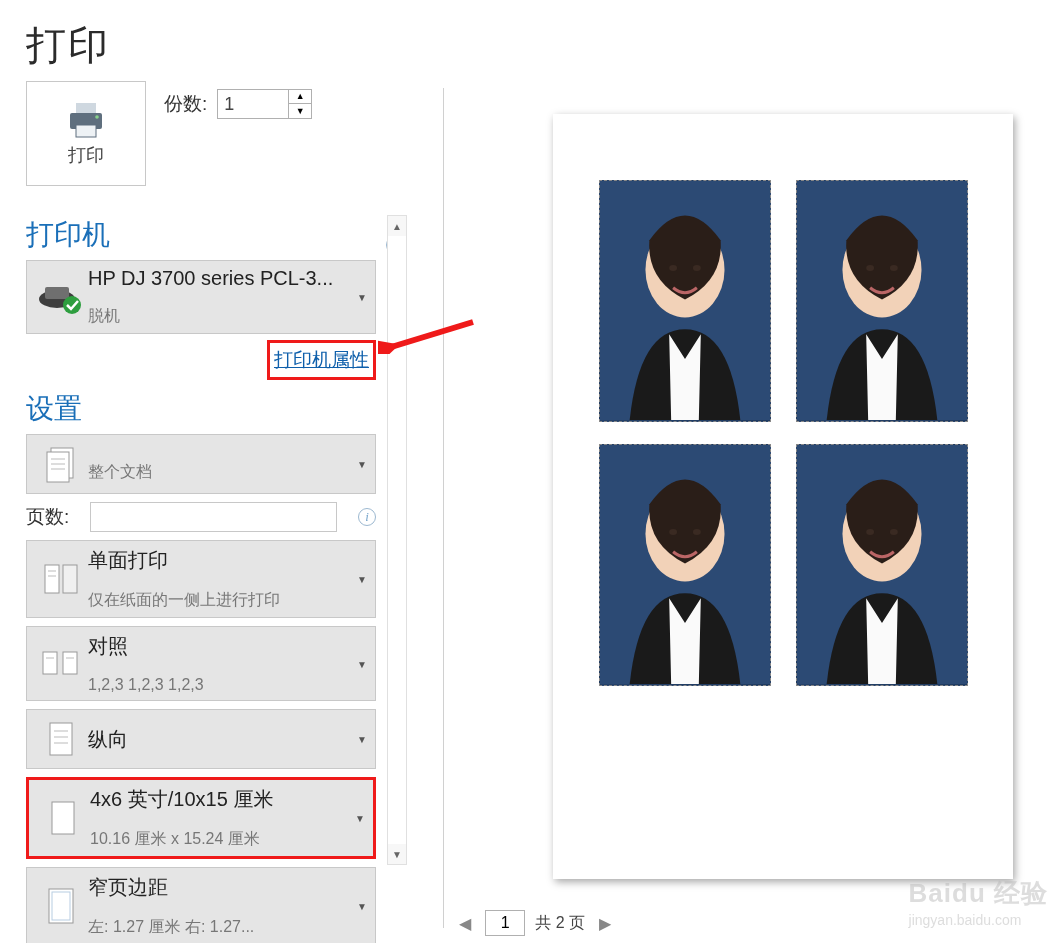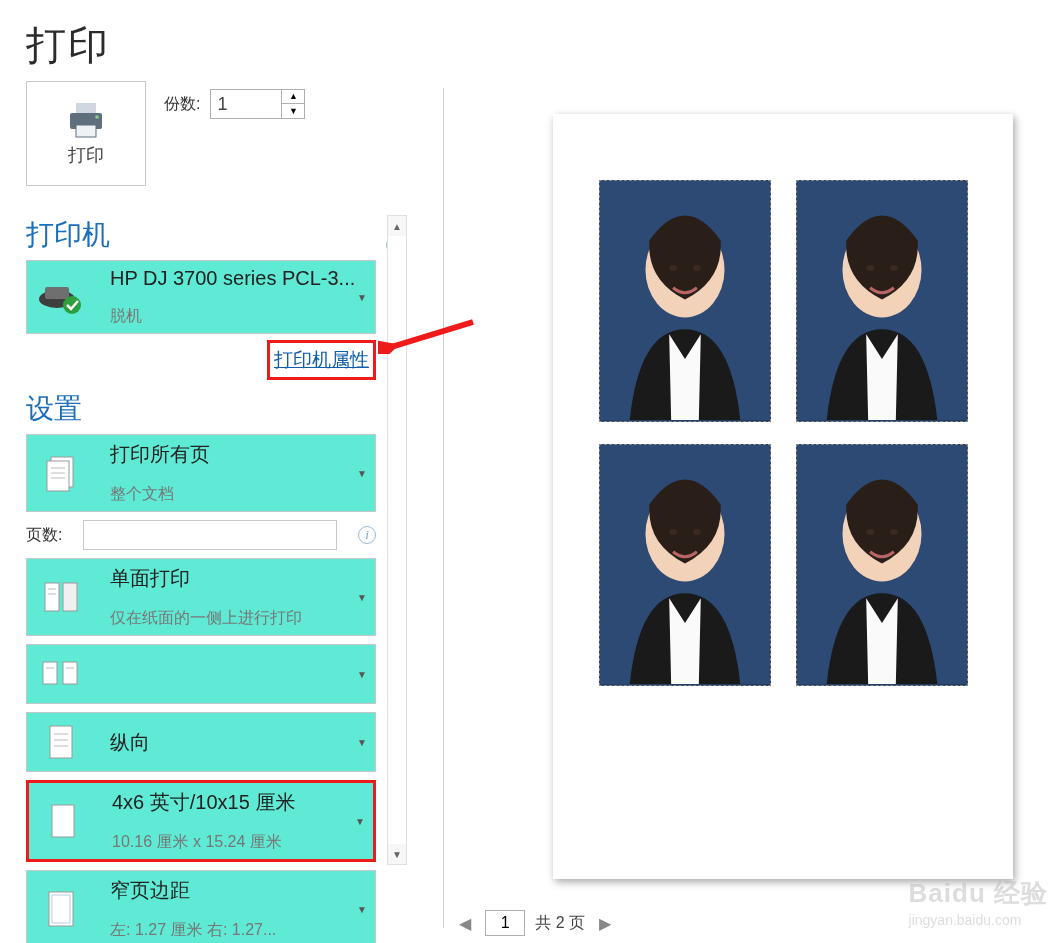--- a/index.html
+++ b/index.html
@@ -28,21 +28,21 @@
   }
   .top-row { display: flex; align-items: flex-start; gap: 18px; }
   .print-btn {
     width: 120px; height: 105px;
     border: 1px solid #c8c8c8;
     display: flex; flex-direction: column; align-items: center; justify-content: center;
     gap: 4px;
     background: #fff;
   }
   .copies-line { display: flex; align-items: center; gap: 10px; margin-top: 8px; }
-  .lbl { font-size: 16px; color: #333; }
+  .lbl { font-size: 19px; color: #333; }
   .spin {
     display: flex;
     border: 1px solid #b0b0b0;
     height: 30px;
   }
   .spin input {
     border: none; outline: none;
     width: 70px; padding: 0 6px;
     font-size: 18px;
     color: #444;
@@ -68,24 +68,24 @@
     margin: 0;
   }
   .info-icon {
     width: 18px; height: 18px; border: 1px solid #9cb8d0; border-radius: 50%;
     color: #7aa7cc; font-size: 13px; font-style: italic; font-family: Georgia, serif;
     display: flex; align-items: center; justify-content: center;
   }
 
   .dropdown {
     border: 1px solid #c8c8c8;
-    background: #5eead4;
+    background: #e5e5e5;
     width: 350px;
     padding: 6px 10px;
-    display: flex; align-items: center; gap: 25px;
+    display: flex; align-items: center; gap: 3px;
     position: relative;
     cursor: pointer;
     min-height: 60px;
   }
   .dropdown .icon-slot { width: 48px; display:flex; align-items:center; justify-content:center; }
   .dropdown .texts { flex: 1; min-width: 0; }
   .dropdown .line1 { font-size: 20px; color: #222; white-space: nowrap; overflow: hidden; text-overflow: ellipsis; }
   .dropdown .line2 { font-size: 16px; color: #777; white-space: nowrap; overflow: hidden; text-overflow: ellipsis; margin-top: 16px; }
   .dropdown .caret { position: absolute; right: 8px; top: 50%; transform: translateY(-50%); font-size: 10px; color: #555; }
 
@@ -237,21 +237,20 @@
       <div class="icon-slot">
         <svg width="36" height="40" viewBox="0 0 36 40">
           <rect x="8" y="4" width="22" height="30" fill="#fff" stroke="#999"></rect>
           <rect x="4" y="8" width="22" height="30" fill="#fff" stroke="#999"></rect>
           <line x1="8" y1="15" x2="22" y2="15" stroke="#bbb"></line>
           <line x1="8" y1="20" x2="22" y2="20" stroke="#bbb"></line>
           <line x1="8" y1="25" x2="22" y2="25" stroke="#bbb"></line>
         </svg>
       </div>
       <div class="texts">
-        <div class="line1">打印所有页</div>
         <div class="line2">整个文档</div>
       </div>
       <span class="caret">▼</span>
     </div>
 
     <div class="pages-row">
       <span class="lbl">页数:</span>
       <input value="" style="">
       <span class="info-icon">i</span>
     </div>
@@ -273,20 +272,24 @@
     </div>
 
     <div class="dropdown">
       <div class="icon-slot">
         <svg width="44" height="36" viewBox="0 0 44 36">
           <rect x="4" y="6" width="14" height="22" fill="#fff" stroke="#999"></rect>
           <rect x="24" y="6" width="14" height="22" fill="#fff" stroke="#999"></rect>
           <line x1="7" y1="12" x2="15" y2="12" stroke="#bbb"></line>
           <line x1="27" y1="12" x2="35" y2="12" stroke="#bbb"></line>
         </svg>
+      </div>
+      <div class="texts">
+        <div class="line1">对照</div>
+        <div class="line2">1,2,3    1,2,3    1,2,3</div>
       </div>
       <span class="caret">▼</span>
     </div>
 
     <div class="dropdown">
       <div class="icon-slot">
         <svg width="30" height="40" viewBox="0 0 30 40">
           <rect x="4" y="4" width="22" height="32" fill="#fff" stroke="#999"></rect>
           <line x1="8" y1="12" x2="22" y2="12" stroke="#bbb"></line>
           <line x1="8" y1="18" x2="22" y2="18" stroke="#bbb"></line>

